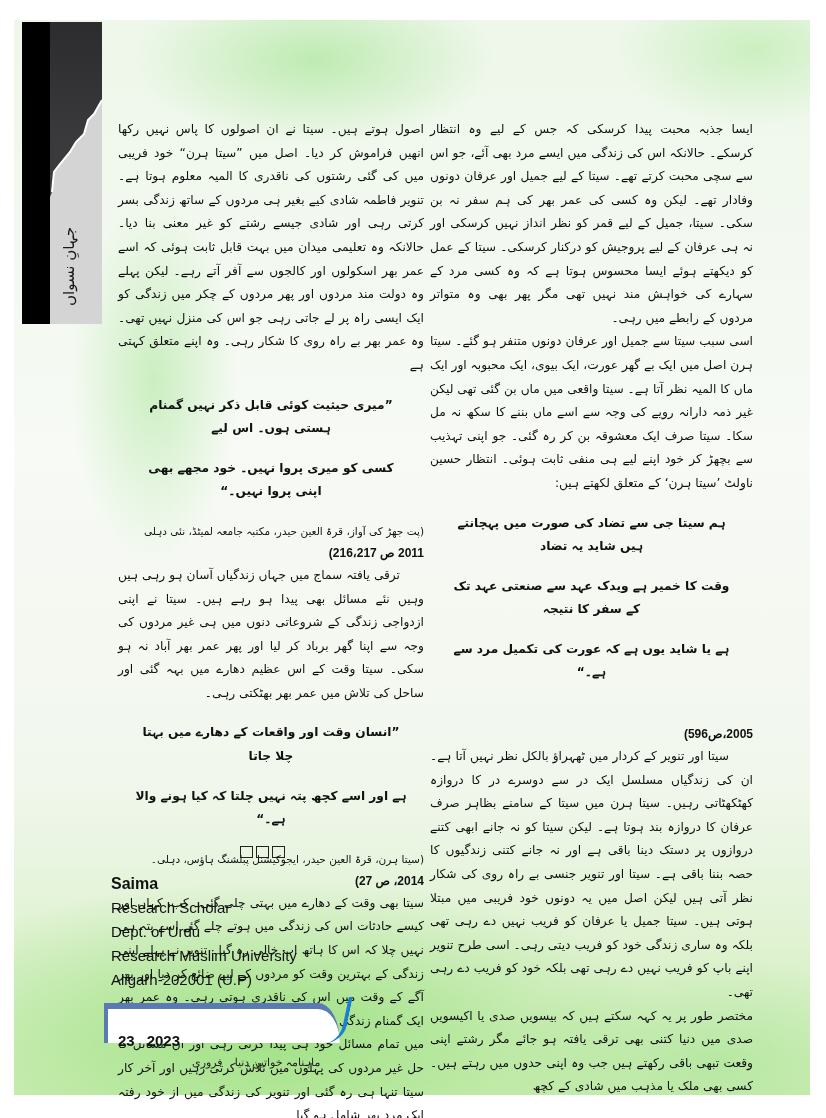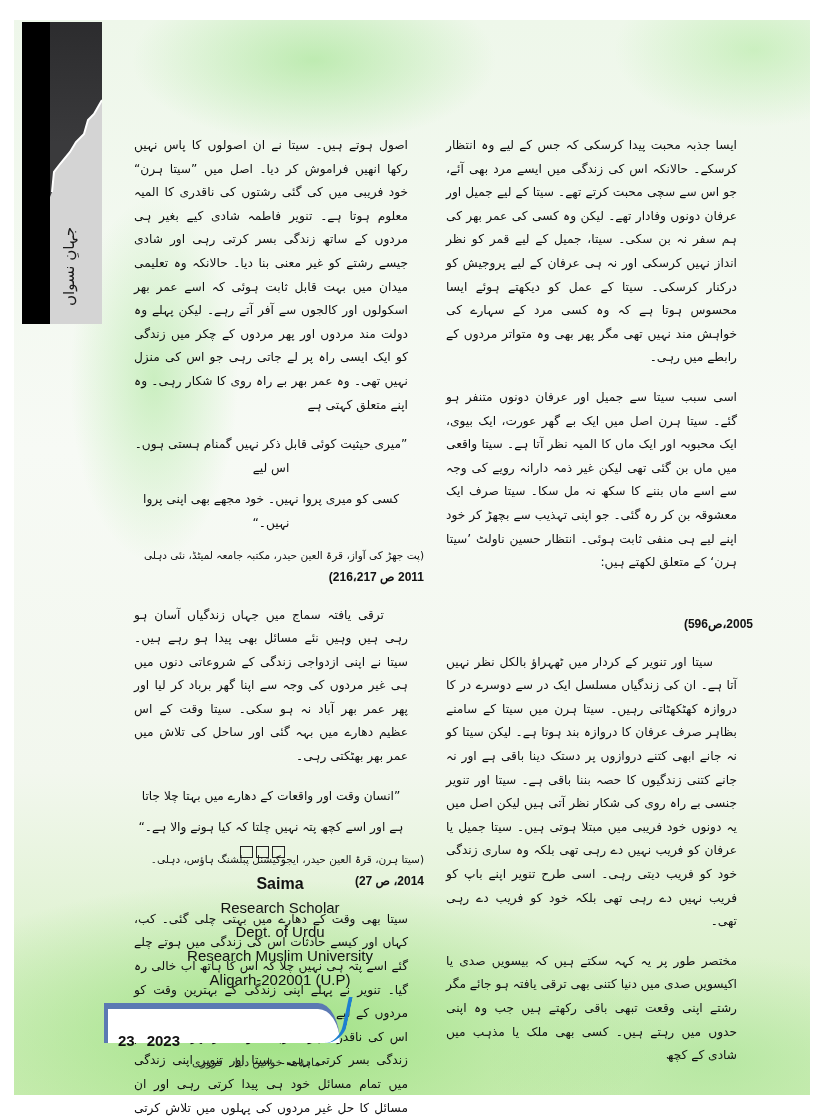--- a/index.html
+++ b/index.html
@@ -36,34 +36,34 @@
     font-size: 15px; color: #1a1a1a; text-align: center;
     direction: rtl;
   }
   .col {
     position: absolute; direction: rtl; text-align: justify;
     font-family: "DejaVu Sans", sans-serif;
     font-size: 12.2px; line-height: 23.6px; color: #111;
   }
   .col-right { left: 430px; top: 118px; width: 323px; }
   .col-left  { left: 118px; top: 118px; width: 306px; }
-  .col p { margin: 16px; }
+  .col p { margin: 0; }
   .col p.indent { text-indent: 24px; }
-  .col .quote { text-align: center; margin: 8px; }
+  .col .quote { text-align: center; margin: 16px; font-weight: bold; }
   .col .ref { font-size: 10.5px; line-height: 22px; text-align: right; margin: 0; }
   .col .ref .num { font-family: "Liberation Sans", sans-serif; font-weight: bold; font-size: 12px; }
   .end-marks {
     position: absolute; left: 240px; top: 846px; display: flex; gap: 3px;
   }
   .end-marks span {
     display: inline-block; width: 11px; height: 10px; border: 1.6px solid #222; background: transparent;
   }
   .author {
-    position: absolute; left: 130px; top: 872px; width: 300px;
-    font-family: "Liberation Sans", sans-serif; color: #111; font-size: 15px; line-height: 24px; text-align: center;
+    position: absolute; left: 111px; top: 872px; width: 300px;
+    font-family: "Liberation Sans", sans-serif; color: #111; font-size: 15px; line-height: 24px;
   }
   .author .name { font-weight: bold; font-size: 16px; }
   .footer-band {
     position: absolute; left: 104px; top: 1003px; width: 236px; height: 40px;
   }
   .footer-band .box {
     position: absolute; left: 0; top: 0; width: 236px; height: 40px;
     background: #fff;
     border-top: 6px solid #5b79b3; border-left: 4px solid #5b79b3;
     border-top-right-radius: 22px 40px; box-sizing: border-box;
@@ -90,20 +90,25 @@
       <path d="M52,78 L44,92 L38,98 L34,112 L26,120 L20,130 L10,142 L4,150 L2,170 L0,175 L0,302 L52,302 Z" fill="#d4d4d4"></path>
       <path d="M52,78 L44,92 L38,98 L34,112 L26,120 L20,130 L10,142 L4,150 L2,170" fill="none" stroke="#ffffff" stroke-width="2"></path>
     </svg>
   </div>
   <div class="side-label">جہانِ نسواں</div>
 </div>
 
 <div class="col col-right">
   <p>ایسا جذبہ محبت پیدا کرسکی کہ جس کے لیے وہ انتظار کرسکے۔ حالانکہ اس کی زندگی میں ایسے مرد بھی آئے، جو اس سے سچی محبت کرتے تھے۔ سیتا کے لیے جمیل اور عرفان دونوں وفادار تھے۔ لیکن وہ کسی کی عمر بھر کی ہم سفر نہ بن سکی۔ سیتا، جمیل کے لیے قمر کو نظر انداز نہیں کرسکی اور نہ ہی عرفان کے لیے پروجیش کو درکنار کرسکی۔ سیتا کے عمل کو دیکھتے ہوئے ایسا محسوس ہوتا ہے کہ وہ کسی مرد کے سہارے کی خواہش مند نہیں تھی مگر پھر بھی وہ متواتر مردوں کے رابطے میں رہی۔</p>
   <p>اسی سبب سیتا سے جمیل اور عرفان دونوں متنفر ہو گئے۔ سیتا ہرن اصل میں ایک بے گھر عورت، ایک بیوی، ایک محبوبہ اور ایک ماں کا المیہ نظر آتا ہے۔ سیتا واقعی میں ماں بن گئی تھی لیکن غیر ذمہ دارانہ رویے کی وجہ سے اسے ماں بننے کا سکھ نہ مل سکا۔ سیتا صرف ایک معشوقہ بن کر رہ گئی۔ جو اپنی تہذیب سے بچھڑ کر خود اپنے لیے ہی منفی ثابت ہوئی۔ انتظار حسین ناولٹ ’سیتا ہرن‘ کے متعلق لکھتے ہیں:</p>
+  <div>
+    <p class="quote">ہم سیتا جی سے تضاد کی صورت میں پہچانتے ہیں شاید یہ تضاد</p>
+    <p class="quote">وقت کا خمیر ہے ویدک عہد سے صنعتی عہد تک کے سفر کا نتیجہ</p>
+    <p class="quote">ہے یا شاید یوں ہے کہ عورت کی تکمیل مرد سے ہے۔“</p>
+  </div>
   <p class="ref">
     <br>
     <span class="num">2005،ص596)</span>
   </p>
   <p class="indent">سیتا اور تنویر کے کردار میں ٹھہراؤ بالکل نظر نہیں آتا ہے۔ ان کی زندگیاں مسلسل ایک در سے دوسرے در کا دروازہ کھٹکھٹاتی رہیں۔ سیتا ہرن میں سیتا کے سامنے بظاہر صرف عرفان کا دروازہ بند ہوتا ہے۔ لیکن سیتا کو نہ جانے ابھی کتنے دروازوں پر دستک دینا باقی ہے اور نہ جانے کتنی زندگیوں کا حصہ بننا باقی ہے۔ سیتا اور تنویر جنسی بے راہ روی کی شکار نظر آتی ہیں لیکن اصل میں یہ دونوں خود فریبی میں مبتلا ہوتی ہیں۔ سیتا جمیل یا عرفان کو فریب نہیں دے رہی تھی بلکہ وہ ساری زندگی خود کو فریب دیتی رہی۔ اسی طرح تنویر اپنے باپ کو فریب نہیں دے رہی تھی بلکہ خود کو فریب دے رہی تھی۔</p>
   <p>مختصر طور پر یہ کہہ سکتے ہیں کہ بیسویں صدی یا اکیسویں صدی میں دنیا کتنی بھی ترقی یافتہ ہو جائے مگر رشتے اپنی وقعت تبھی باقی رکھتے ہیں جب وہ اپنی حدوں میں رہتے ہیں۔ کسی بھی ملک یا مذہب میں شادی کے کچھ</p>
 </div>
 
 <div class="col col-left">
   <p>اصول ہوتے ہیں۔ سیتا نے ان اصولوں کا پاس نہیں رکھا انھیں فراموش کر دیا۔ اصل میں ”سیتا ہرن“ خود فریبی میں کی گئی رشتوں کی ناقدری کا المیہ معلوم ہوتا ہے۔ تنویر فاطمہ شادی کیے بغیر ہی مردوں کے ساتھ زندگی بسر کرتی رہی اور شادی جیسے رشتے کو غیر معنی بنا دیا۔ حالانکہ وہ تعلیمی میدان میں بہت قابل ثابت ہوئی کہ اسے عمر بھر اسکولوں اور کالجوں سے آفر آتے رہے۔ لیکن پہلے وہ دولت مند مردوں اور پھر مردوں کے چکر میں زندگی کو ایک ایسی راہ پر لے جاتی رہی جو اس کی منزل نہیں تھی۔ وہ عمر بھر بے راہ روی کا شکار رہی۔ وہ اپنے متعلق کہتی ہے</p>

